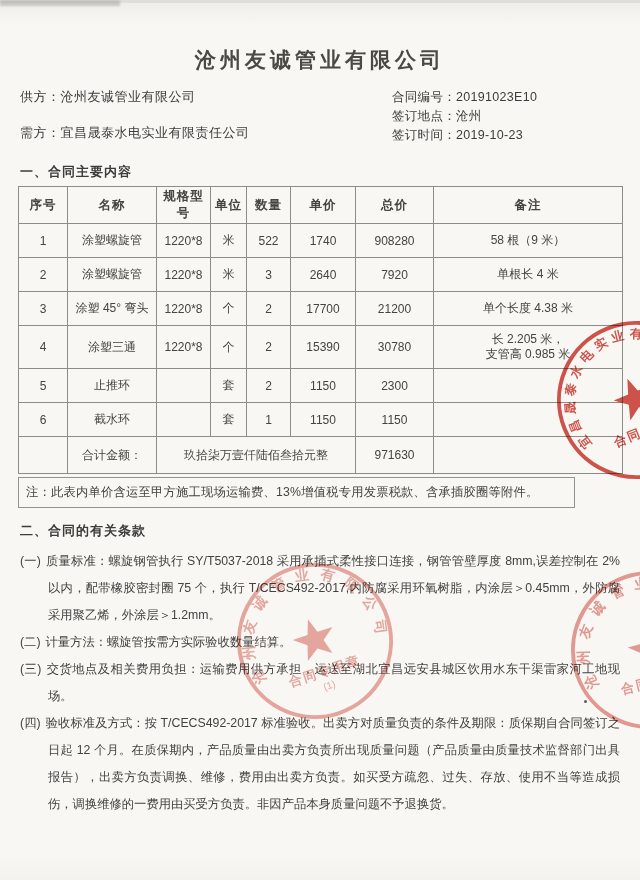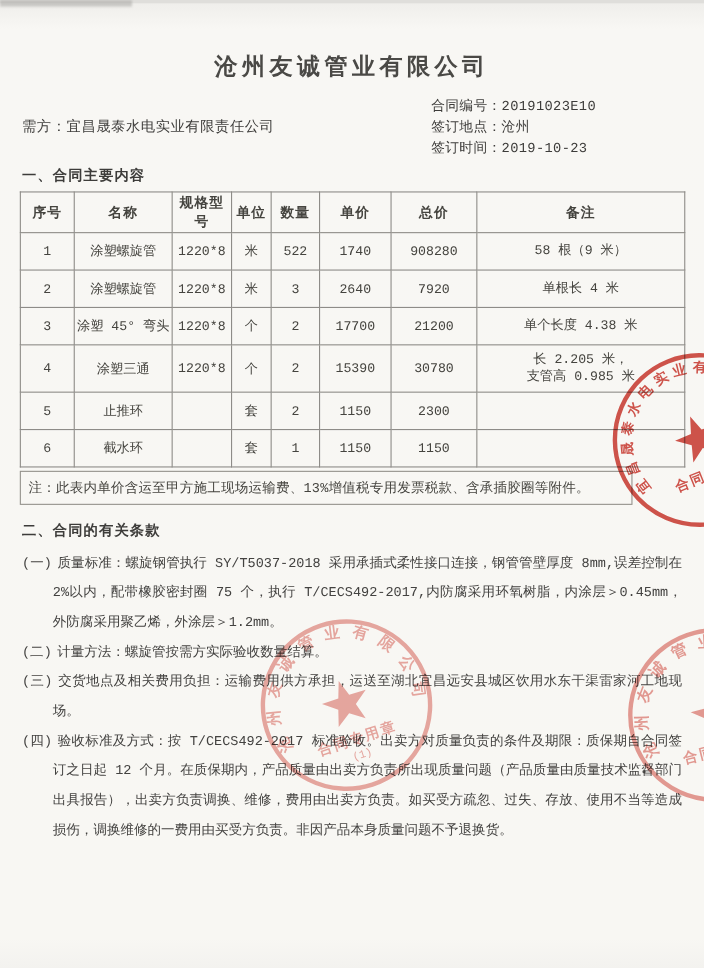--- a/index.html
+++ b/index.html
@@ -1,20 +1,20 @@
 <!DOCTYPE html>
 <html lang="zh"><head>
 <meta charset="utf-8">
 <style>
   html,body{margin:0;padding:0;}
   body{width:640px;height:880px;overflow:hidden;background:#efeeec;}
   .page{
     position:relative;width:640px;height:880px;overflow:hidden;
     background:linear-gradient(180deg,#eeedea 0%,#f8f7f4 3%,#f8f7f3 97%,#f3f2ef 100%);
-    font-family:Liberation Mono, monospace;
+    font-family:Liberation Sans, sans-serif;
     color:#3d3c3a;
   }
   .scan-smudge{position:absolute;top:0;left:0;width:120px;height:6px;background:#a9a8a5;opacity:.55;filter:blur(1px);}
   .scan-topline{position:absolute;top:0;left:0;right:0;height:3px;background:#d8d7d4;opacity:.7;}
 
   .title{margin:46px 0 0;text-align:center;font-size:21px;font-weight:600;letter-spacing:4px;color:#4a4946;}
   .subtitle{margin:13px 0 0;text-align:center;font-size:18px;font-weight:600;letter-spacing:8px;color:#4a4946;}
 
   .info-band{display:flex;justify-content:space-between;margin:14px 20px 0;}
   .info-left{font-size:13px;}
@@ -53,20 +53,23 @@
 <body>
 
 <div class="page">
   <div class="scan-topline"></div>
   <div class="scan-smudge"></div>
 
   <div class="title">沧州友诚管业有限公司</div>
 
   <div class="info-band">
     <div class="info-left">
+      <div class="party">
+        <span>供方：</span><span>沧州友诚管业有限公司</span>
+      </div>
       <div class="party buyer">
         <span>需方：</span><span>宜昌晟泰水电实业有限责任公司</span>
       </div>
     </div>
     <div class="info-right">
       <div>
         <span>合同编号：</span><span>20191023E10</span>
       </div>
       <div>
         <span>签订地点：</span><span>沧州</span>
@@ -157,20 +160,27 @@
       <tr>
         <td>6</td>
         <td>截水环</td>
         <td></td>
         <td>套</td>
         <td>1</td>
         <td>1150</td>
         <td>1150</td>
         <td class="remark"></td>
       </tr>
+      <tr class="total">
+        <td></td>
+        <td>合计金额：</td>
+        <td colspan="4">玖拾柒万壹仟陆佰叁拾元整</td>
+        <td>971630</td>
+        <td></td>
+      </tr>
     </tbody>
   </table>
 
   <div class="note-box">注：此表内单价含运至甲方施工现场运输费、13%增值税专用发票税款、含承插胶圈等附件。</div>
 
   <div class="sec2">二、合同的有关条款</div>
 
   <div class="terms">
     <div class="term"><span class="term-num">(一)</span><span>质量标准：螺旋钢管执行 SY/T5037-2018 采用承插式柔性接口连接，钢管管壁厚度 8mm,误差控制在 2%以内，配带橡胶密封圈 75 个，执行 T/CECS492-2017,内防腐采用环氧树脂，内涂层＞0.45mm，外防腐采用聚乙烯，外涂层＞1.2mm。</span></div>
     <div class="term"><span class="term-num">(二)</span><span>计量方法：螺旋管按需方实际验收数量结算。</span></div>

